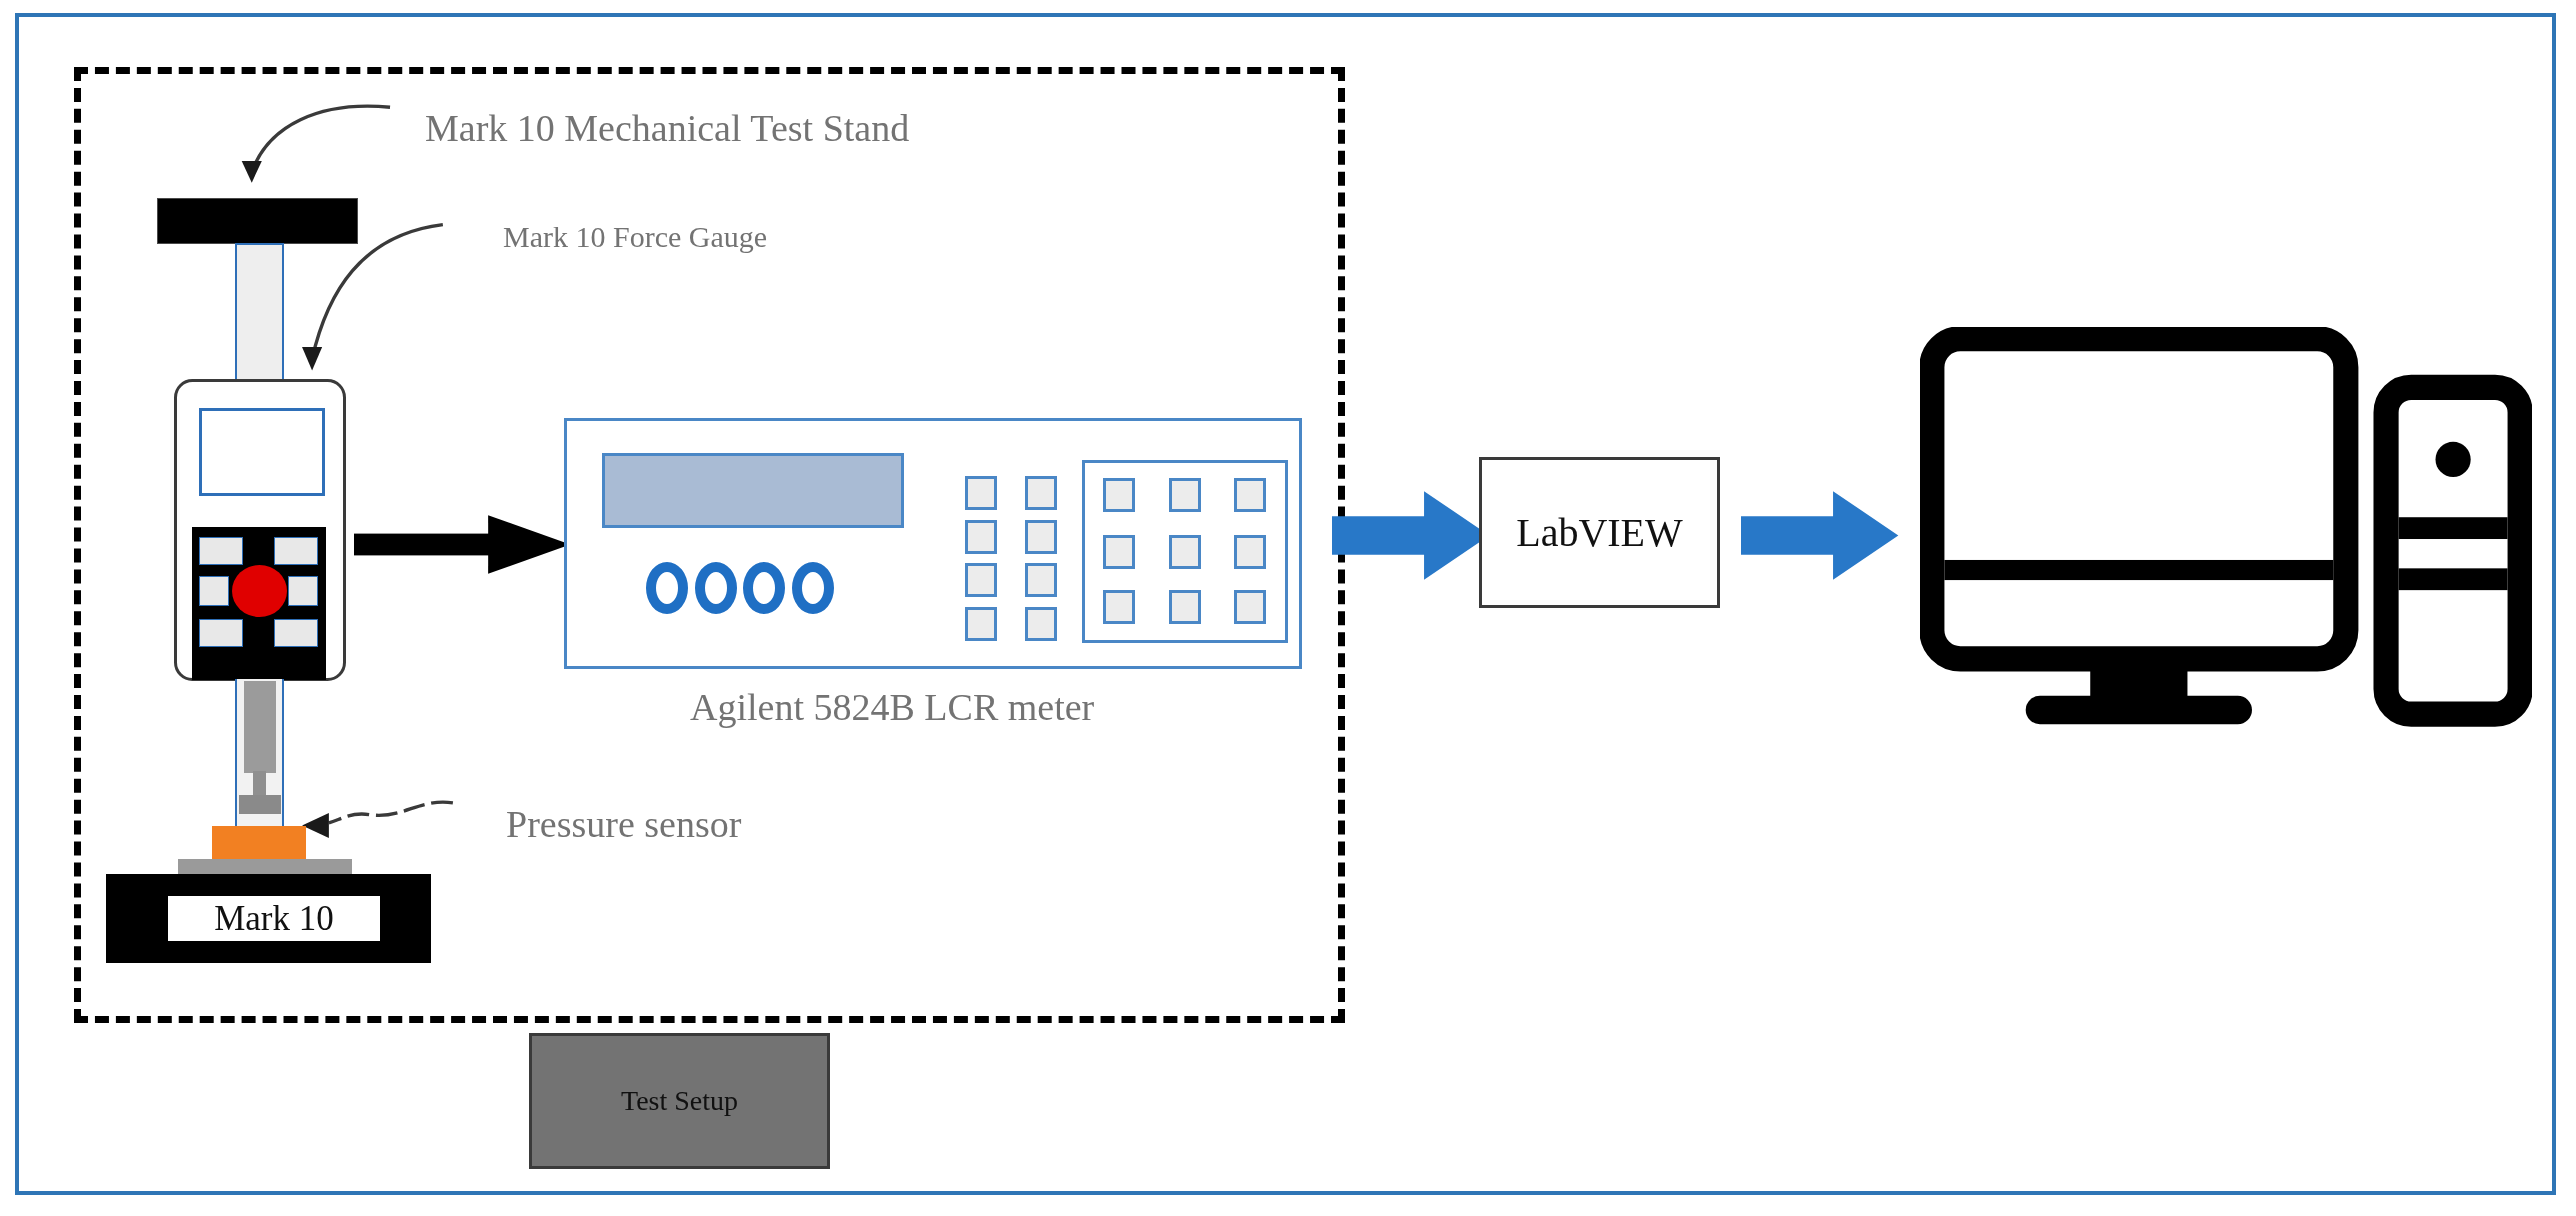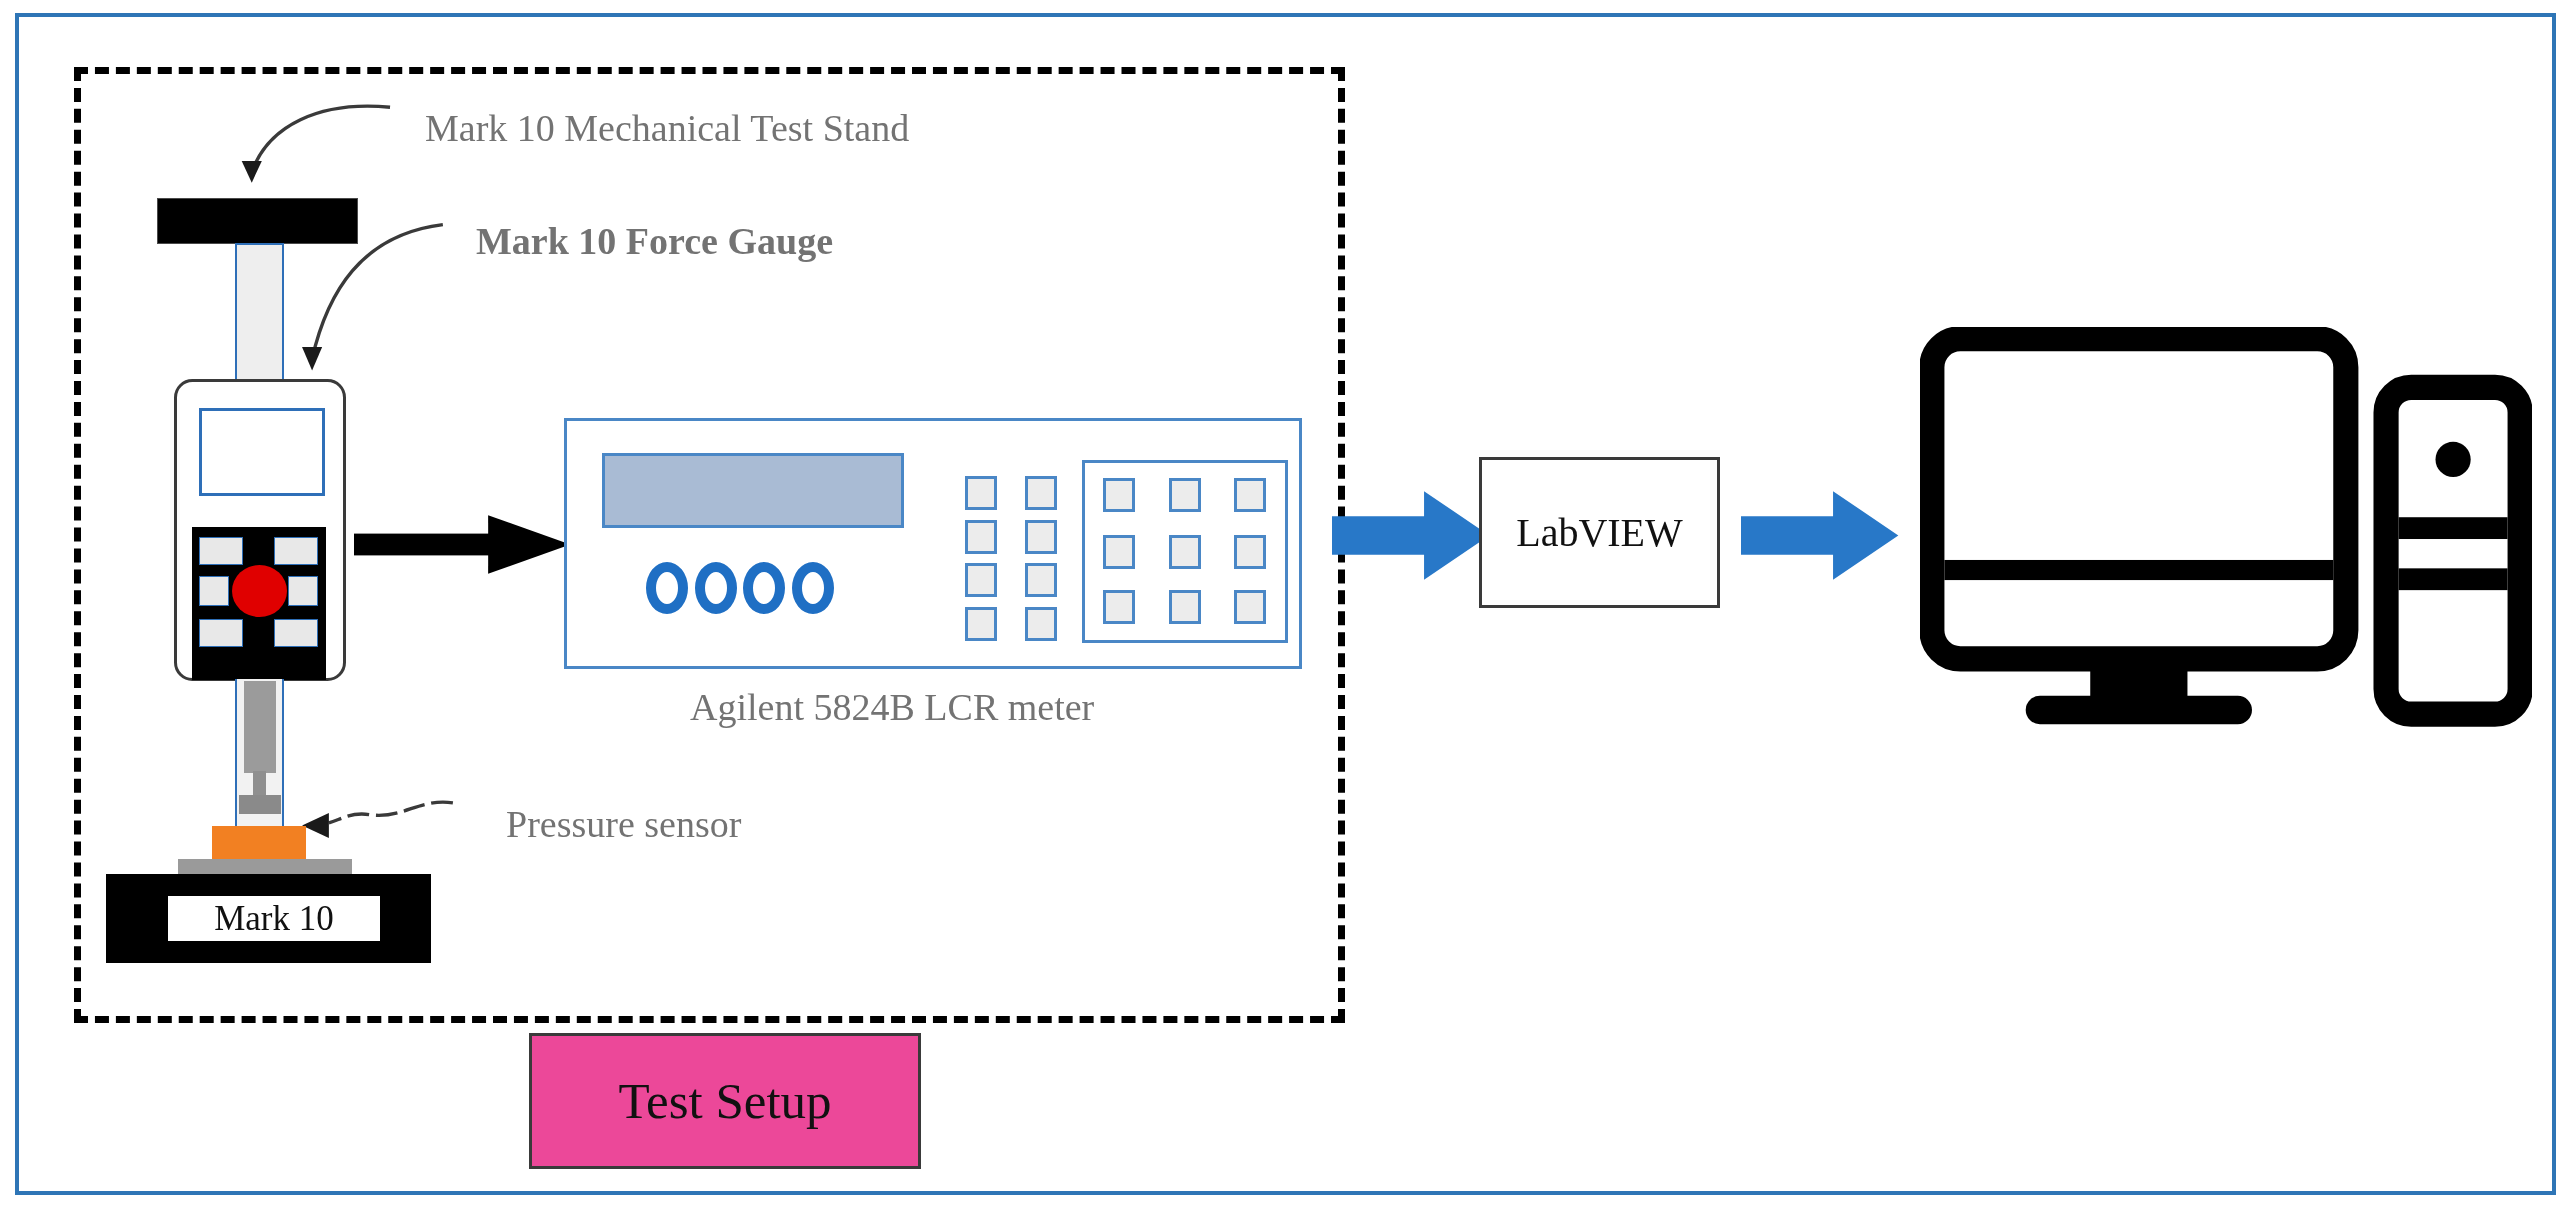--- a/index.html
+++ b/index.html
@@ -12,21 +12,21 @@
   }
 
   .dashed-box{
     position:absolute;left:55px;top:50px;width:1271px;height:956px;
     border:7.5px dashed #000000;box-sizing:border-box;
   }
 
   
   .lbl{position:absolute;color:#737373;white-space:nowrap;line-height:1;}
   .lbl-stand{left:406px;top:92px;font-size:38px;}
-  .lbl-gauge{left:457px;top:205px;font-size:38px;font-weight:bold;}
+  .lbl-gauge{left:484px;top:205px;font-size:30px;}
   .lbl-sensor{left:463px;top:788px;font-size:38px;margin-left:24px;}
   .lbl-lcr{left:671px;top:671px;font-size:38px;}
 
   
   .leaders{position:absolute;left:0;top:0;width:2576px;height:1216px;pointer-events:none;}
 
   
   .crossbar{position:absolute;left:138px;top:181px;width:201px;height:46px;
             background:#000;border:1.7px solid #4a4a4a;box-sizing:border-box;}
   .column{position:absolute;left:216px;top:226px;width:49px;height:138px;
@@ -105,24 +105,24 @@
   
   .computer{position:absolute;left:1901px;top:310px;width:612px;height:419px;}
 
   
   .ui-box{position:absolute;left:2030px;top:768px;width:367px;height:107px;
           background:#ffffff;border:3.4px solid #3a3a3a;box-sizing:border-box;
           display:flex;align-items:center;justify-content:center;
           font-size:39px;color:#111;}
 
   
-  .ts-box{position:absolute;left:510px;top:1016px;width:392px;height:136px;
-          background:#ec4899;border:3.4px solid #3a3a3a;box-sizing:border-box;
+  .ts-box{position:absolute;left:510px;top:1016px;width:301px;height:136px;
+          background:#737373;border:3.4px solid #3a3a3a;box-sizing:border-box;
           display:flex;align-items:center;justify-content:center;
-          font-size:51px;color:#111;}
+          font-size:28px;color:#111;}
 </style>
 </head>
 <body>
 
 <div class="outer-frame">
 
   <div class="dashed-box"></div>
 
   <svg class="leaders" viewBox="0 0 3073 1451" style="left:-19px;top:-17.6px;">
 

